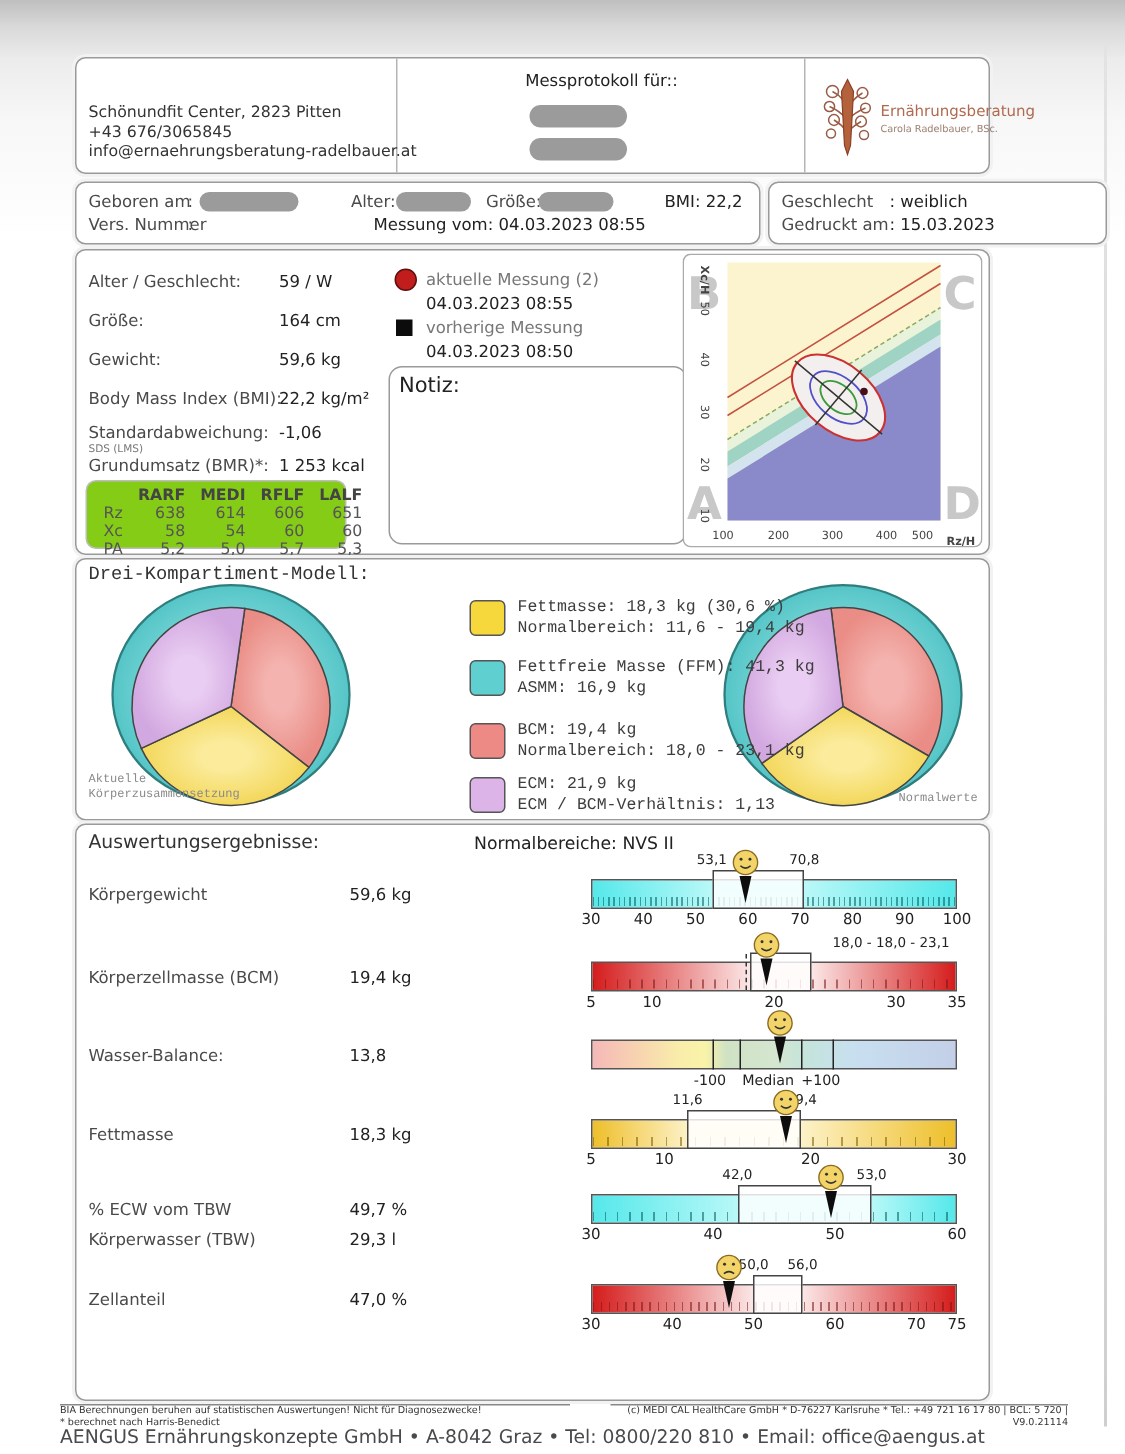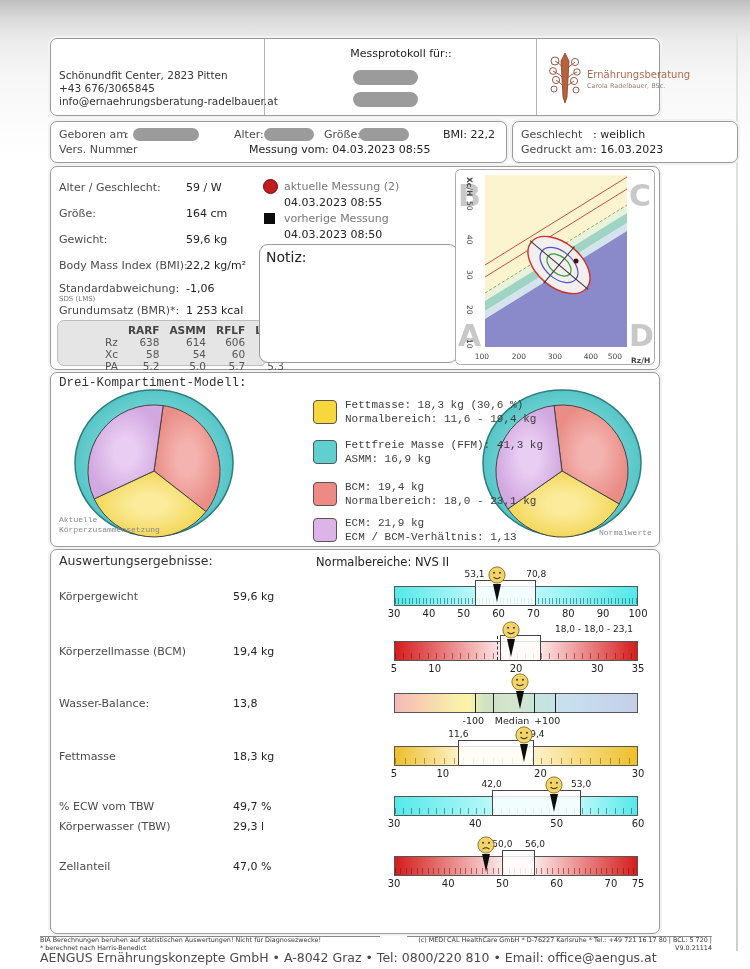--- a/index.html
+++ b/index.html
@@ -21,21 +21,21 @@
   .hdr-name{font-weight:bold;font-size:11px;color:#111;}
   .hdr-line{font-size:10.5px;color:#333;}
   .vline{position:absolute;top:0;bottom:0;width:1px;background:#b5b5b5;}
   .logo-title{font-size:10px;color:#b06a50;}
   .logo-sub{font-size:6.5px;color:#9a8070;}
   
   .dot-red{position:absolute;width:13px;height:13px;border-radius:50%;background:#c21d1d;border:1.5px solid #5f0e0e;}
   .sq-black{position:absolute;width:11px;height:11px;background:#0c0c0c;}
   .notiz{position:absolute;border:1px solid #9a9a9a;border-radius:9px;background:#fff;}
   
-  .imp{position:absolute;background:#e5e5e5;border:1px solid #bdbdbd;border-radius:7px;font-size:10.5px;color:#555;padding-left:36px;}
+  .imp{position:absolute;background:#84cc16;border:1px solid #bdbdbd;border-radius:7px;font-size:10.5px;color:#555;}
   .imp table{border-collapse:collapse;margin:3px 6px;}
   .imp th{font-weight:bold;color:#444;padding:0 5px;font-size:10.5px;text-align:right;}
   .imp td{padding:0 5px;text-align:right;font-size:10.5px;}
   .imp td:first-child{text-align:left;color:#555;}
   
   .cl-item{position:absolute;left:262px;}
   .cl-sw{position:absolute;left:0;top:1px;width:22px;height:22px;border:1px solid #555;border-radius:4px;}
   .cl-l1{position:absolute;left:32px;top:0;font-size:11px;color:#3d3d3d;white-space:nowrap;}
   .cl-l2{position:absolute;left:32px;top:14px;font-size:11px;color:#3d3d3d;white-space:nowrap;}
   .pie-cap{position:absolute;font-size:8px;color:#8a8a8a;}
@@ -104,21 +104,21 @@
     <div class="blob" style="left:213px;top:6px;width:50px;height:13px;"></div>
     <div class="t lbl" style="left:273px;top:6px;">Größe:</div>
     <div class="blob" style="left:308px;top:6px;width:50px;height:13px;"></div>
     <div class="t val" style="left:392px;top:6px;">BMI: 22,2</div>
     <div class="t val" style="left:198px;top:21px;">Messung vom: 04.03.2023 08:55</div>
   </div>
   <div class="box" style="left:512px;top:121px;width:224px;height:40px;">
     <div class="t lbl" style="left:8px;top:6px;">Geschlecht</div>
     <div class="t val" style="left:80px;top:6px;">: weiblich</div>
     <div class="t lbl" style="left:8px;top:21px;">Gedruckt am</div>
-    <div class="t val" style="left:80px;top:21px;">: 16.03.2023</div>
+    <div class="t val" style="left:80px;top:21px;">: 15.03.2023</div>
   </div>
 
   <div class="box" style="left:50px;top:166px;width:608px;height:202px;">
     <div class="t lbl" style="left:8px;top:14px;">Alter / Geschlecht:</div>
     <div class="t val" style="left:135px;top:14px;">59 / W</div>
     <div class="t lbl" style="left:8px;top:40px;">Größe:</div>
     <div class="t val" style="left:135px;top:40px;">164 cm</div>
     <div class="t lbl" style="left:8px;top:66px;">Gewicht:</div>
     <div class="t val" style="left:135px;top:66px;">59,6 kg</div>
     <div class="t lbl" style="left:8px;top:92px;">Body Mass Index (BMI):</div>
@@ -127,21 +127,21 @@
     <div class="t val" style="left:135px;top:115px;">-1,06</div>
     <div class="t tiny" style="left:8px;top:128px;">SDS (LMS)</div>
     <div class="t lbl" style="left:8px;top:137px;">Grundumsatz (BMR)*:</div>
     <div class="t val" style="left:135px;top:137px;">1 253 kcal</div>
     <div class="imp" style="left:6px;top:153px;width:172px;height:44px;" id="imp-table">
         <table>
           <tbody>
             <tr>
               <th></th>
               <th>RARF</th>
-              <th>ASMM</th>
+              <th>MEDI</th>
               <th>RFLF</th>
               <th>LALF</th>
             </tr>
             <tr>
               <td>Rz</td>
               <td>638</td>
               <td>614</td>
               <td>606</td>
               <td>651</td>
             </tr>

